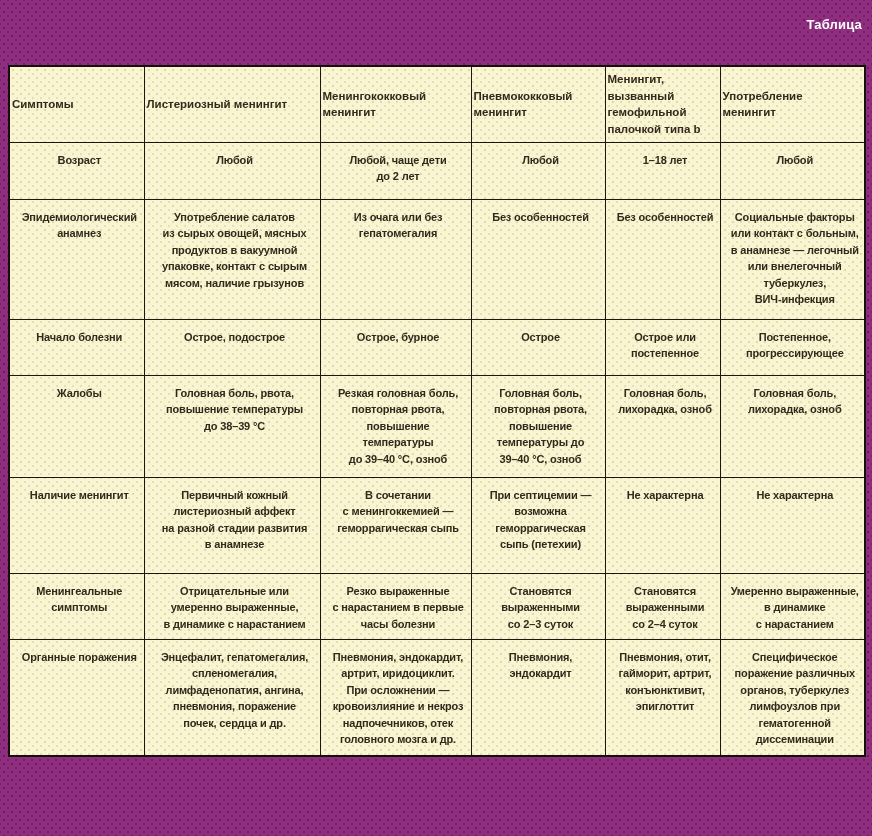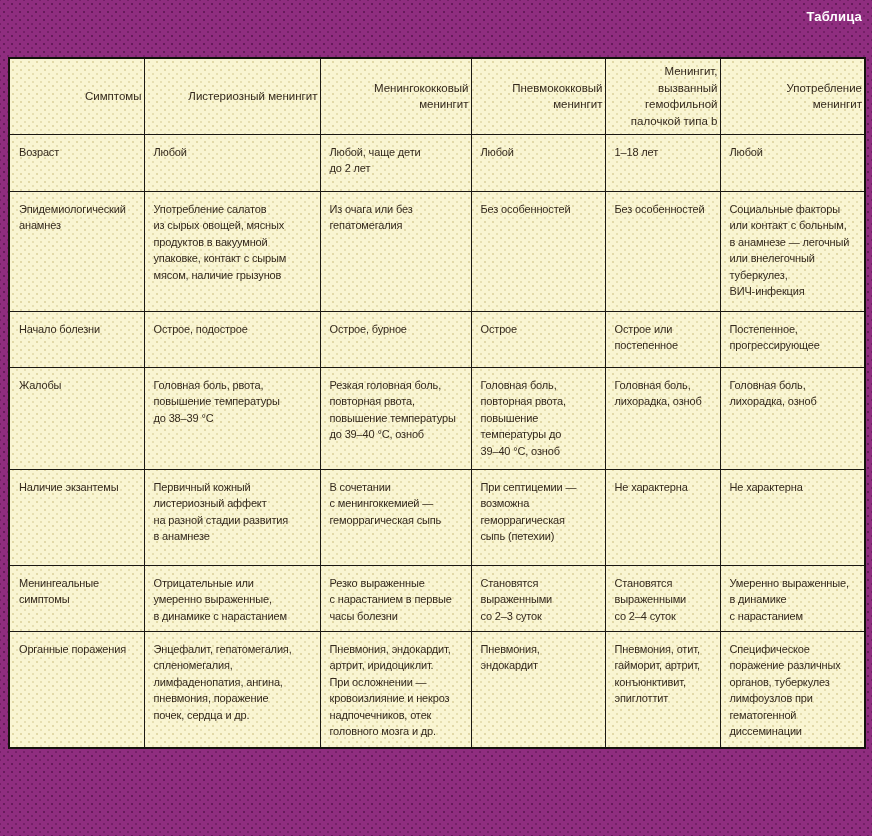--- a/index.html
+++ b/index.html
@@ -12,21 +12,21 @@
   }
   .frame {
     width: 872px;
     height: 836px;
     background-color: #8f2d7f;
     background-image:
       radial-gradient(rgba(52,6,46,0.45) 0.8px, transparent 1.3px),
       radial-gradient(rgba(52,6,46,0.30) 0.8px, transparent 1.3px);
     background-size: 8px 8px, 8px 8px;
     background-position: 0 0, 4px 4px;
-    padding: 0 8px 6px 8px;
+    padding: 8px 8px 6px 8px;
   }
   .topbar {
     height: 57px;
     position: relative;
     color: #ffffff;
   }
   .corner-label {
     position: absolute;
     top: 9px;
     right: 2px;
@@ -55,32 +55,32 @@
     border: 2px solid #14110d;
   }
   th, td {
     border: 1px solid #1b1813;
     color: #33281c;
     white-space: pre-line;
     overflow: hidden;
   }
   th {
     font-size: 11.5px;
-    font-weight: normal;
-    text-align: right;
+    font-weight: bold;
+    text-align: left;
     vertical-align: middle;
     padding: 4px 2px;
     line-height: 1.45;
     height: 74px;
   }
   td {
     font-size: 11px;
-    font-weight: normal;
+    font-weight: bold;
     vertical-align: top;
-    text-align: left;
+    text-align: center;
     padding: 9px 4px 6px 9px;
     line-height: 1.5;
     letter-spacing: -0.15px;
   }
   tr.r0 td { height: 57px; }
   tr.r1 td { height: 120px; }
   tr.r2 td { height: 85px; }
   tr.r3 td { height: 56px; }
   tr.r4 td { height: 102px; margin-left: 39px; }
   tr.r5 td { height: 96px; }
@@ -173,21 +173,21 @@
 повторная рвота,
 повышение
 температуры до
 39–40 °C, озноб</td>
         <td>Головная боль,
 лихорадка, озноб</td>
         <td>Головная боль,
 лихорадка, озноб</td>
       </tr>
       <tr class="r5">
-        <td>Наличие экзантемы</td>
+        <td>Наличие менингит</td>
         <td>Первичный кожный
 листериозный аффект
 на разной стадии развития
 в анамнезе</td>
         <td>В сочетании
 с менингоккемией —
 геморрагическая сыпь</td>
         <td>При септицемии —
 возможна
 геморрагическая

